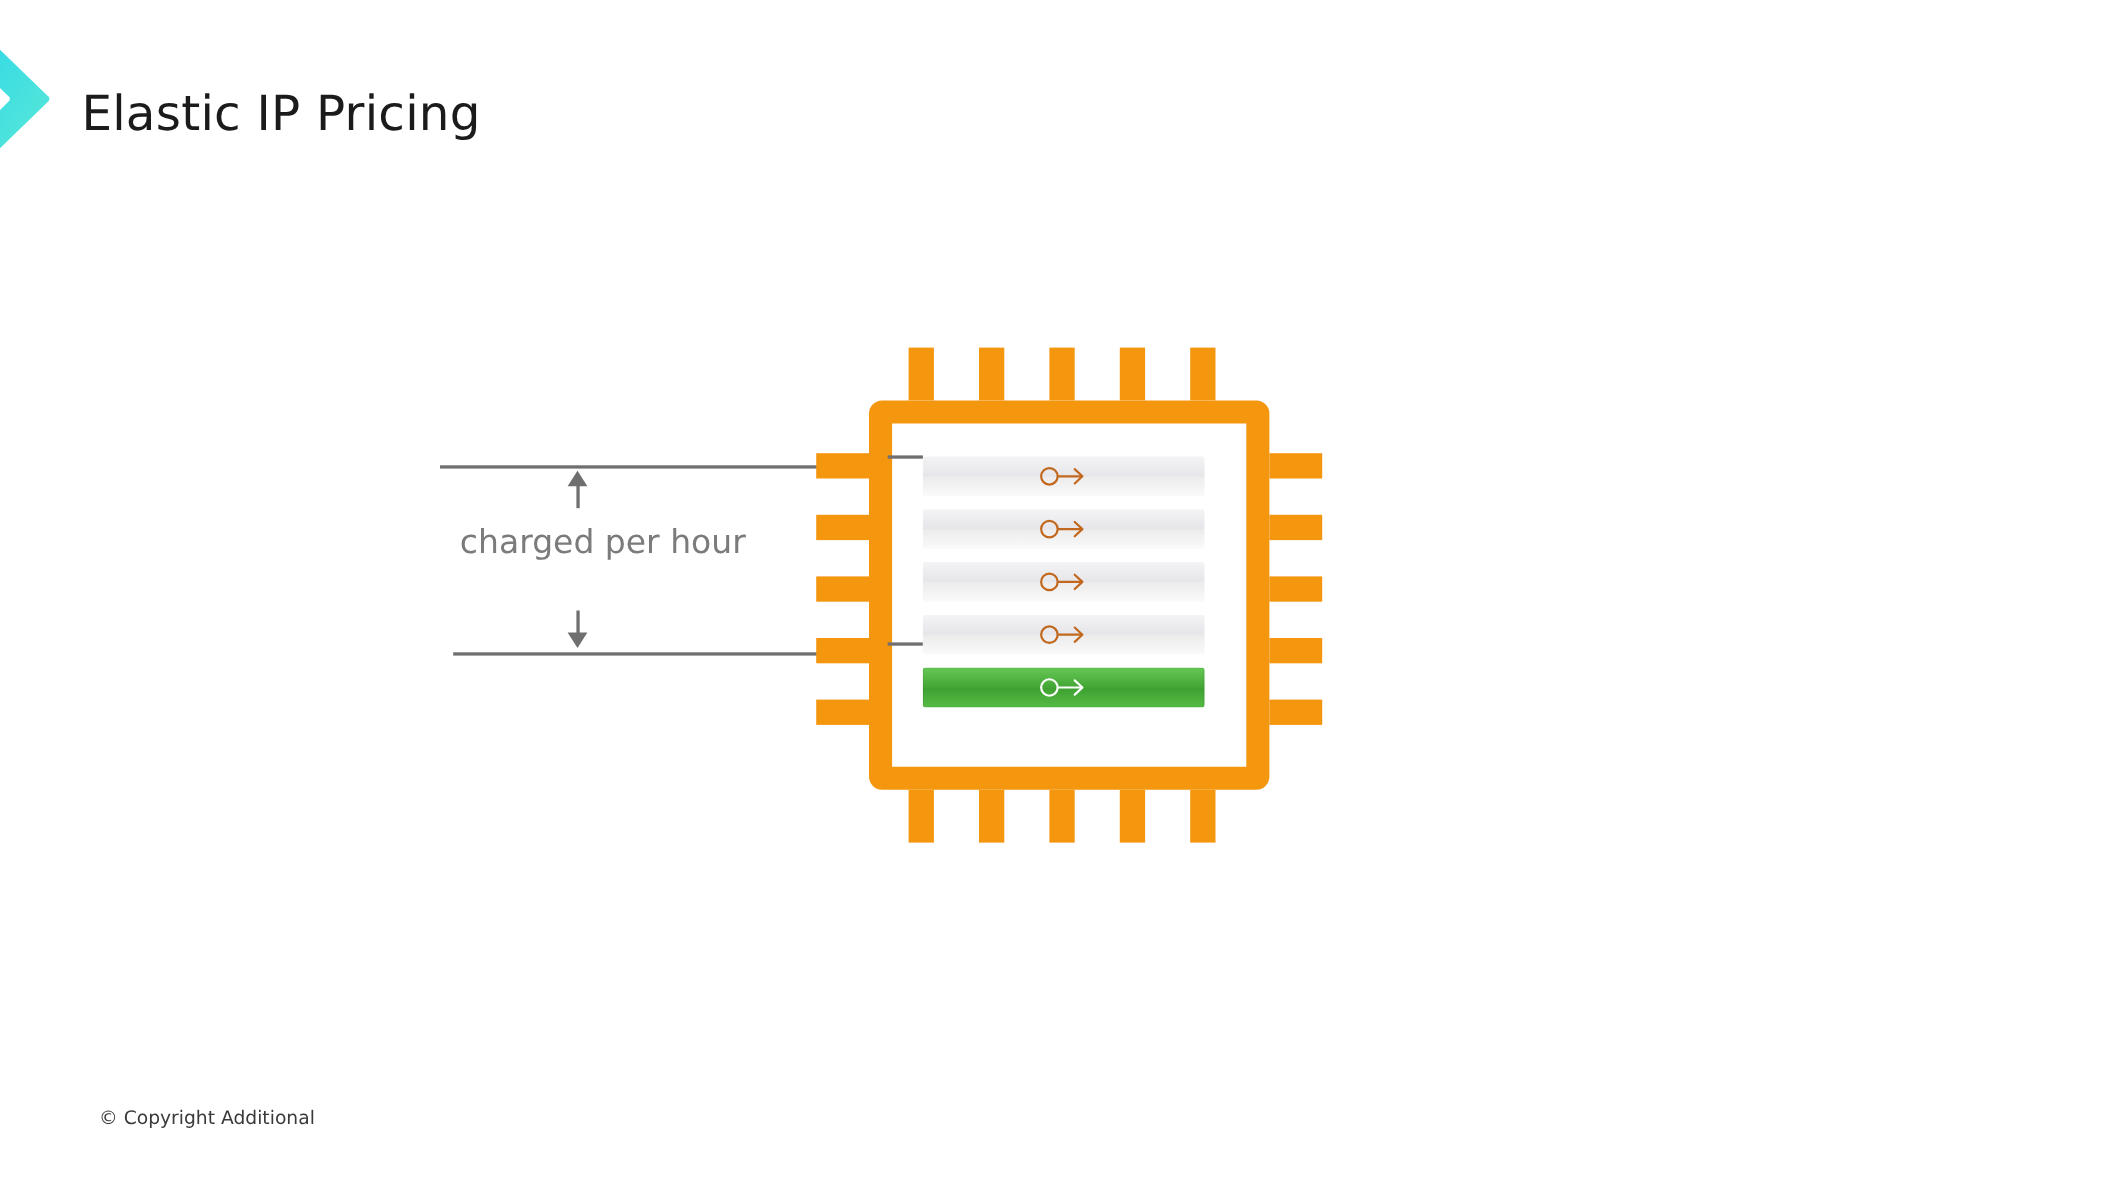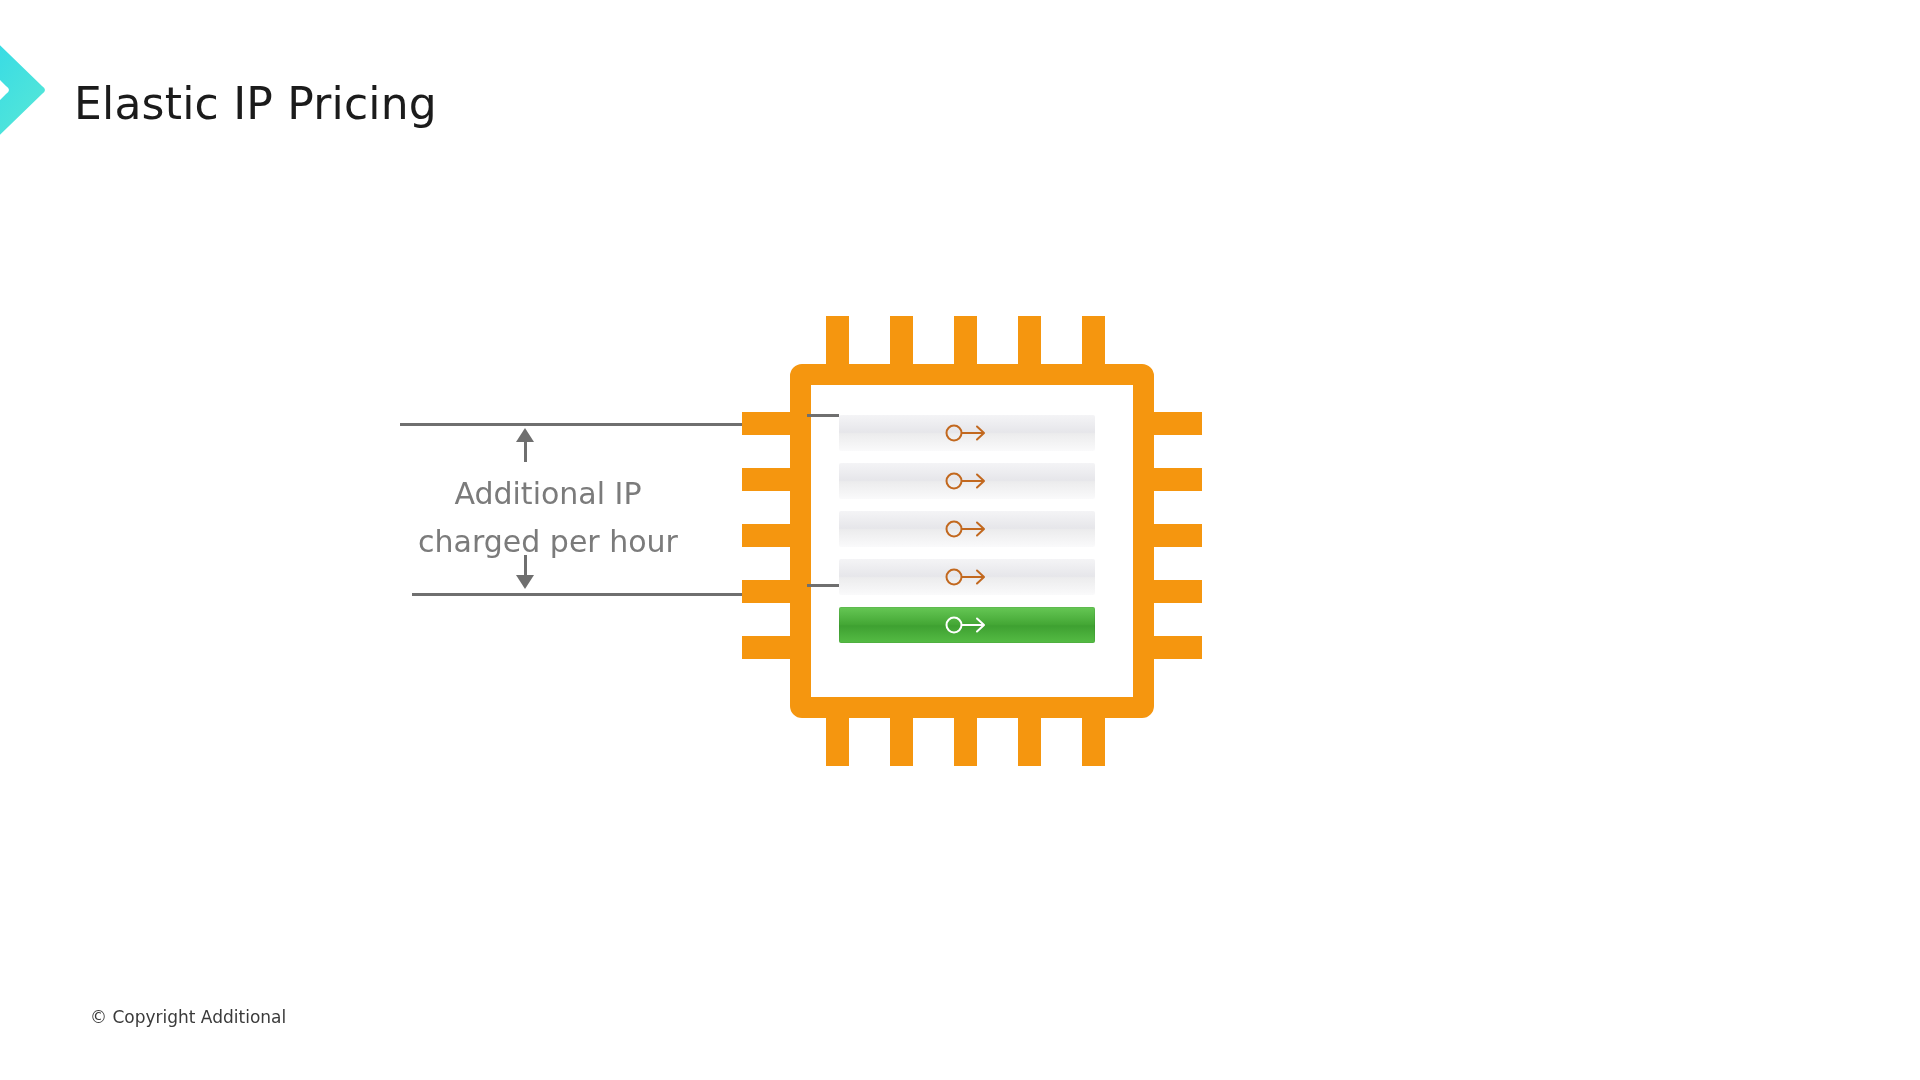--- a/index.html
+++ b/index.html
@@ -176,21 +176,20 @@
 
   <div class="dim-line" style="left:32px; top:178px; width:440px;"></div>
 
   <div class="dim-head up" style="left:136px; top:13px;"></div>
   <div class="dim-stem" style="left:143.5px; top:25px; height:22px;"></div>
 
   <div class="dim-stem" style="left:143.5px; top:140px; height:22px;"></div>
   <div class="dim-head down" style="left:136px; top:160px;"></div>
 
   <div id="annotation-label">
-    <div>Additional IP</div>
     <div>charged per hour</div>
   </div>
 </div>
 
 <div id="chip-figure">
 
   <div class="chip-pin pin-top" style="left:84px;  top:0;"></div>
   <div class="chip-pin pin-top" style="left:148px; top:0;"></div>
   <div class="chip-pin pin-top" style="left:212px; top:0;"></div>
   <div class="chip-pin pin-top" style="left:276px; top:0;"></div>

